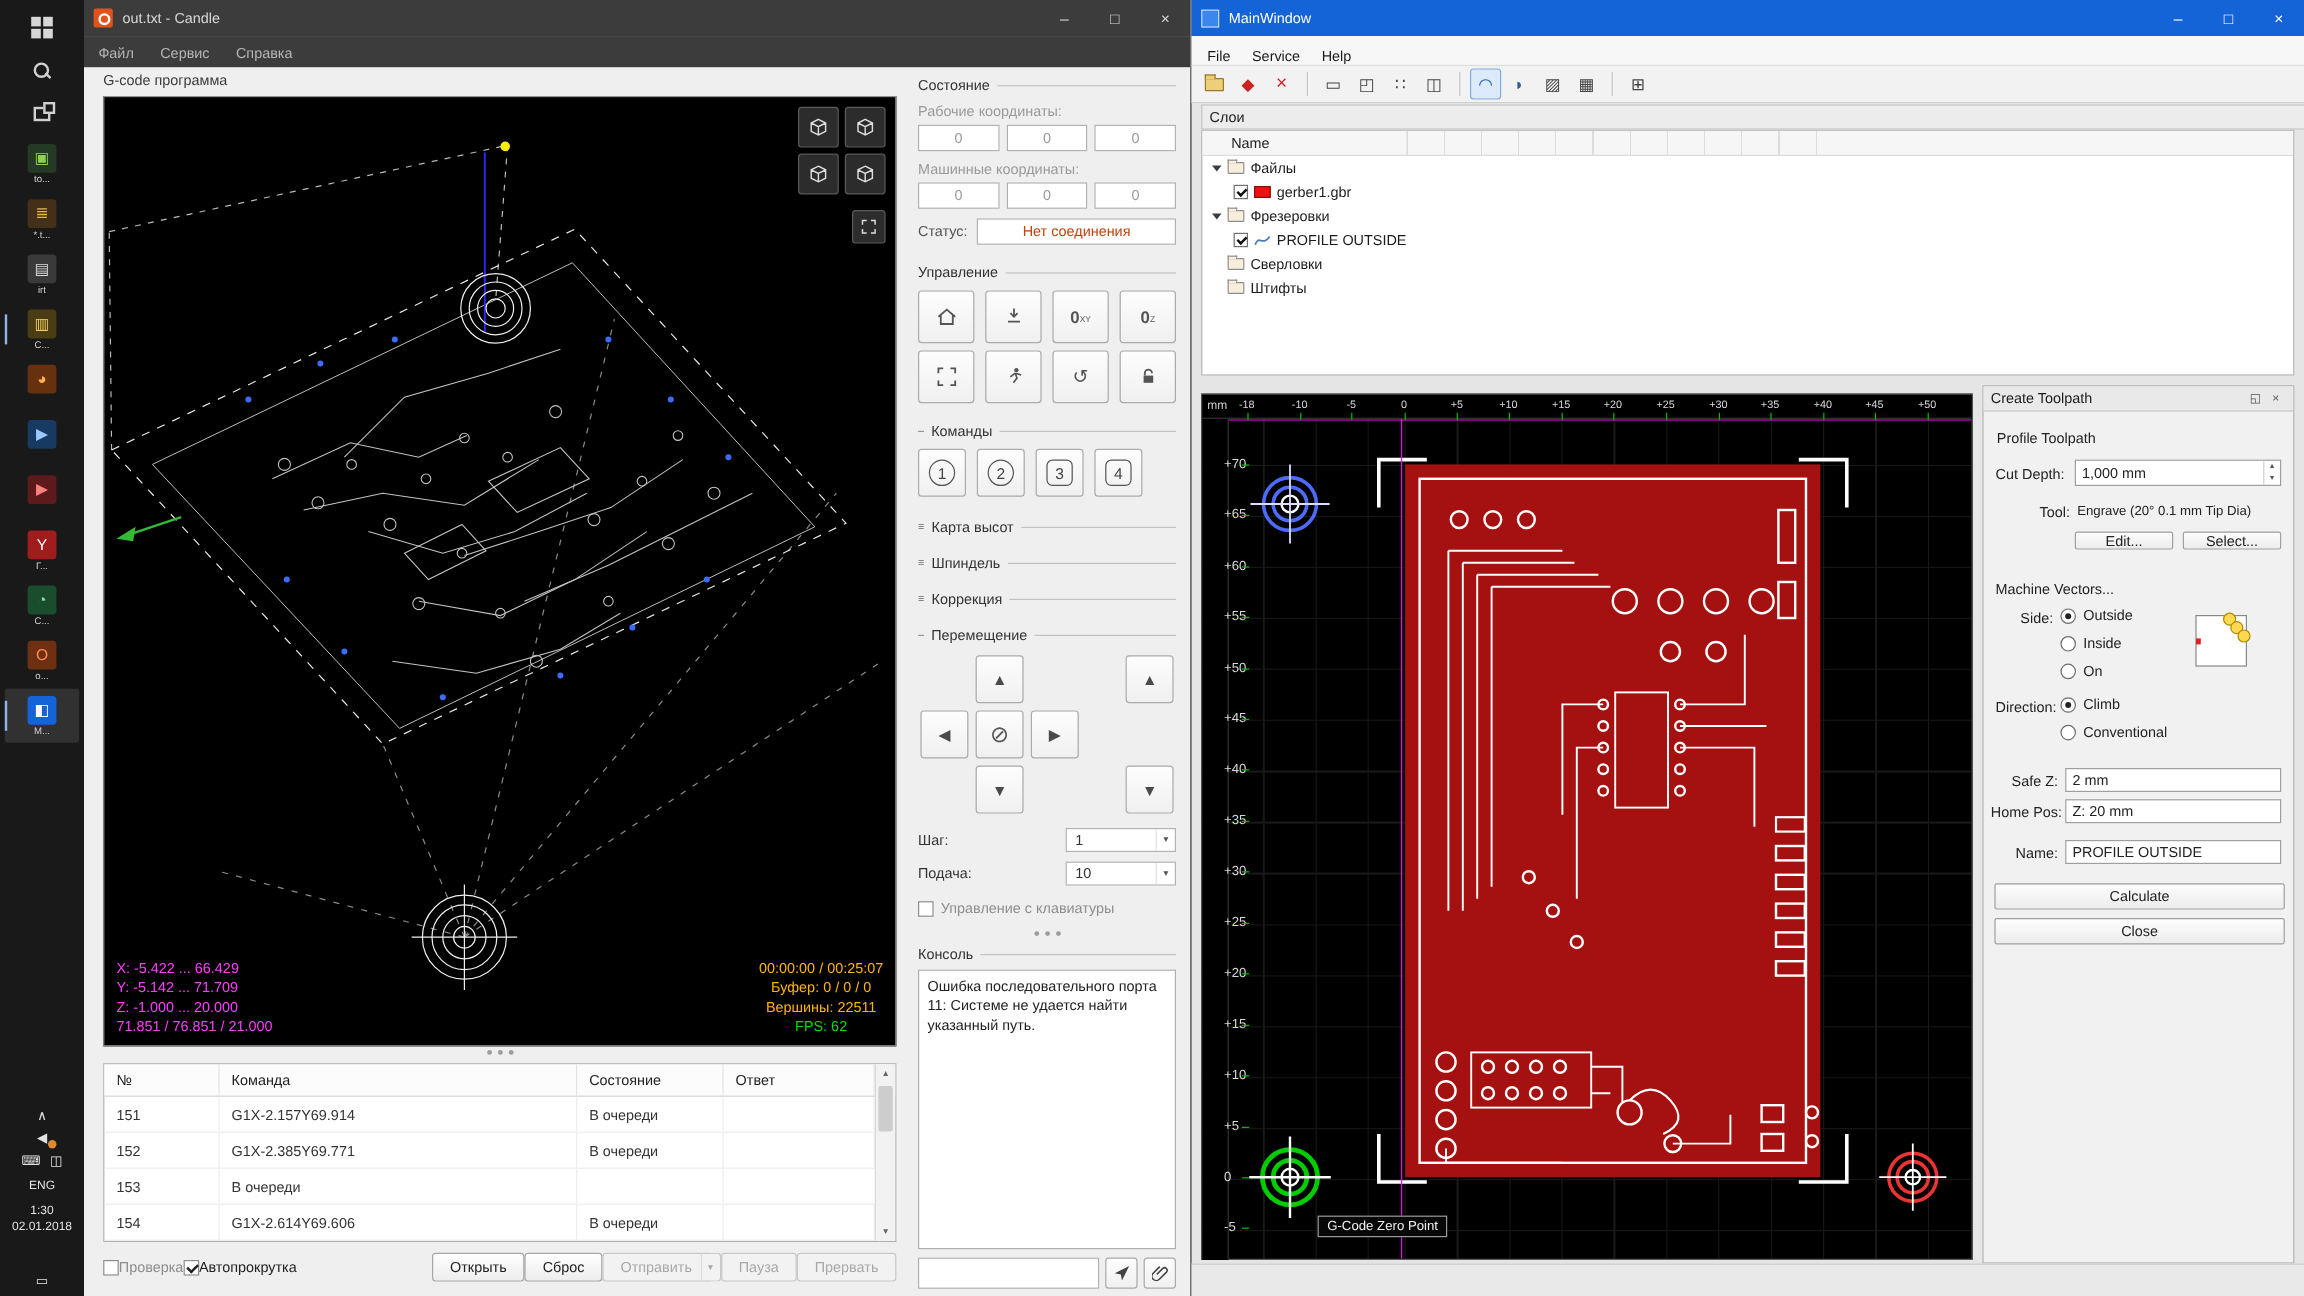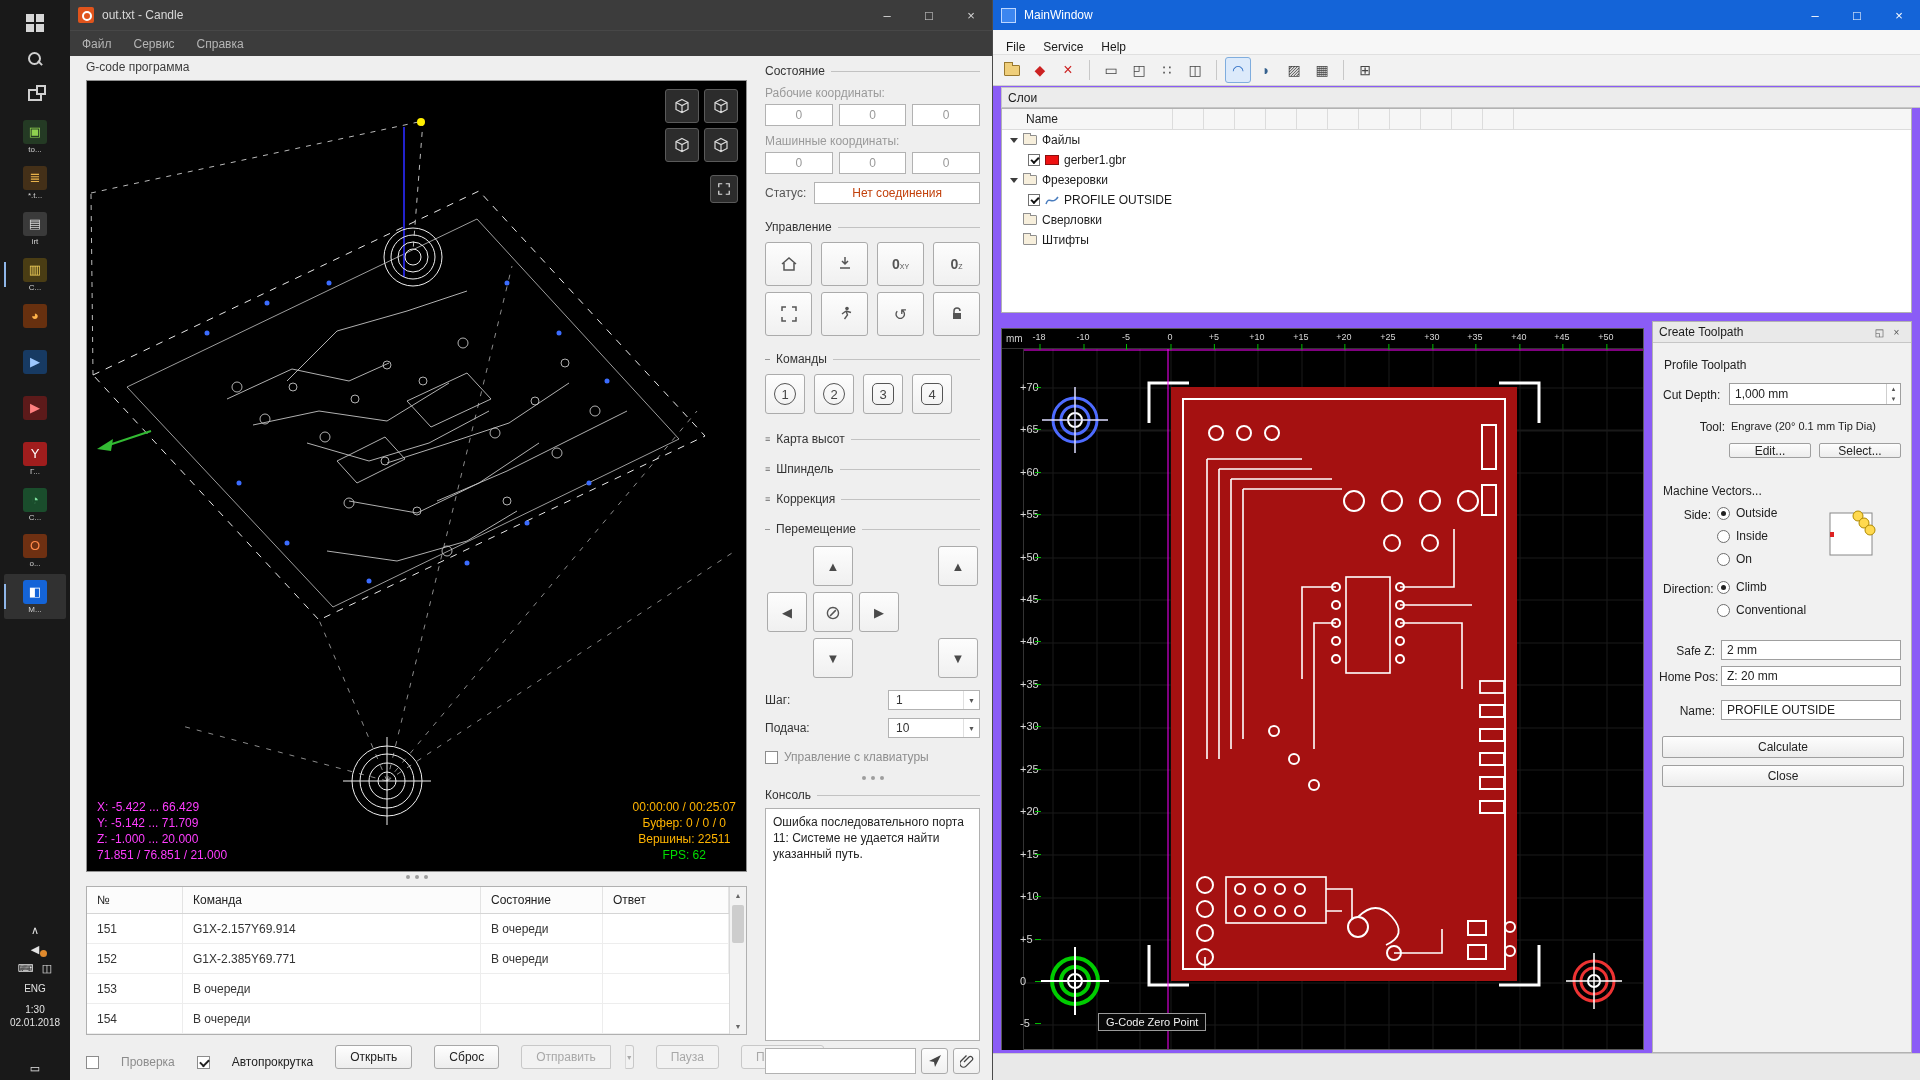--- a/index.html
+++ b/index.html
@@ -60,21 +60,21 @@
 .vsplit{position:absolute;left:16px;top:819px;width:661px;display:flex;justify-content:center}
 #gtable{position:absolute;left:16px;top:830px;width:661px;height:149px;background:#fff;border:1px solid #b0b0b0}
 .g-row{display:grid;grid-template-columns:96px 298px 122px 126px;height:30px;border-bottom:1px solid #ededed}
 .g-row.head{height:27px;background:#fcfcfc;border-bottom:1px solid #d5d5d5}
 .g-cell{padding:0 10px;display:flex;align-items:center;border-right:1px solid #ededed;overflow:hidden;white-space:nowrap;color:#333}
 .g-row.head .g-cell{border-right:1px solid #e3e3e3;color:#222}
 .g-scroll{position:absolute;right:0;top:0;bottom:0;width:17px;background:#f2f2f2;border-left:1px solid #dadada}
 .g-scroll .sb{height:16px;display:flex;align-items:center;justify-content:center;font-size:7px;color:#666}
 .g-scroll .sb.bot{position:absolute;bottom:0;left:0;right:0}
 .g-thumb{position:absolute;left:2px;right:2px;top:18px;height:38px;background:#cdcdcd;border-radius:2px}
-.c-footer{position:absolute;left:16px;top:987px;width:661px;height:26px;display:flex;align-items:flex-end;gap:22px}
+.c-footer{position:absolute;left:16px;top:987px;width:661px;height:26px;display:flex;align-items:center;gap:0}
 .lbl.dim{color:#8c8c8c}
 .splitcap{width:17px;height:24px;border:1px solid #c8c8c8;border-left:1px solid #d8d8d8;border-radius:0 3px 3px 0;display:flex;align-items:center;justify-content:center;font-size:7px;color:#a8a8a8;background:#f2f2f2;margin-left:-8px}
 .btn.split{border-radius:3px 0 0 3px}
 
 #cpanel{position:absolute;left:695px;top:8px;width:215px;height:1010px;display:flex;flex-direction:column}
 .sec{display:flex;align-items:center;gap:6px;color:#333}
 .sec::after{content:"";flex:1;border-top:1px solid #c2c2c2}
 .sico{font-size:9px;color:#666;line-height:1}
 .plabel{color:#9a9a9a}
 .coordrow{display:flex;gap:6px}
@@ -100,21 +100,21 @@
 .steprow .slabel{flex:1;color:#333}
 .combo{width:92px;height:20px;background:#fff;border:1px solid #b2b2b2;display:flex;align-items:center;padding-left:7px;color:#333}
 .combo .carr{margin-left:auto;width:16px;height:100%;display:flex;align-items:center;justify-content:center;font-size:7px;color:#555;border-left:1px solid #e0e0e0}
 .kbrow{display:flex;align-items:center;gap:6px;color:#8e8e8e}
 #console{background:#fff;border:1px solid #b0b0b0;padding:5px 7px;line-height:16px;color:#222;flex:1;margin-top:6px;overflow:hidden;min-height:120px}
 .consrow{display:flex;gap:5px;margin-top:7px;height:26px}
 .consrow .field{flex:1}
 .iconbtn{width:27px;height:26px;background:linear-gradient(#fdfdfd,#f0f0f0);border:1px solid #ababab;border-radius:3px;display:flex;align-items:center;justify-content:center}
 
 
-#mainwindow{position:absolute;left:992px;top:0;width:928px;height:1080px;background:#8b5cf6;border-left:1px solid #4a4a4a}
+#mainwindow{position:absolute;left:992px;top:0;width:928px;height:1080px;background:#e5e5e5;border-left:1px solid #4a4a4a}
 .m-titlebar{position:absolute;left:0;top:0;width:100%;height:30px;background:#1464d8;display:flex;align-items:center;padding-left:8px;gap:8px;color:#fff}
 .m-appico{width:15px;height:15px;background:#3c86f0;border:1px solid #bcd6ff;flex:none}
 .m-titlebar .winbtn{color:#fff}
 .m-menubar{position:absolute;left:0;top:30px;width:100%;height:25px;background:#f7f7f7;border-bottom:1px solid #e0e0e0;display:flex;align-items:flex-end;padding:0 4px;color:#1a1a1a}
 .m-menubar span{padding:0 9px}
 .m-toolbar{position:absolute;left:0;top:55px;width:100%;height:31px;background:#f2f2f2;border-bottom:1px solid #cfcfcf;display:flex;align-items:center;padding:0 6px;gap:2px}
 .tbn{width:26px;height:26px;display:flex;align-items:center;justify-content:center;font-size:14px;color:#444;border:1px solid transparent;border-radius:3px}
 .tbn.act{background:#dceafb;border-color:#7fadde}
 .tsep{width:1px;height:20px;background:#c8c8c8;margin:0 6px}
 .foldico{width:16px;height:11px;background:#efce7a;border:1px solid #99782e;border-radius:1px;position:relative}
@@ -397,20 +397,21 @@
           <span class="g-cell">В очереди</span>
           <span class="g-cell"></span>
       </div>
       <div class="g-row">
         <span class="g-cell">153</span>
           <span class="g-cell">В очереди</span>
           <span class="g-cell"></span>
       </div>
       <div class="g-row">
         <span class="g-cell">154</span>
+          <span class="g-cell">G1X-2.614Y69.606</span>
           <span class="g-cell">В очереди</span>
           <span class="g-cell"></span>
       </div>
       <div class="g-scroll">
         <span class="sb">▲</span>
         <span class="g-thumb"></span>
         <span class="sb bot">▼</span>
       </div>
     </div>
 

